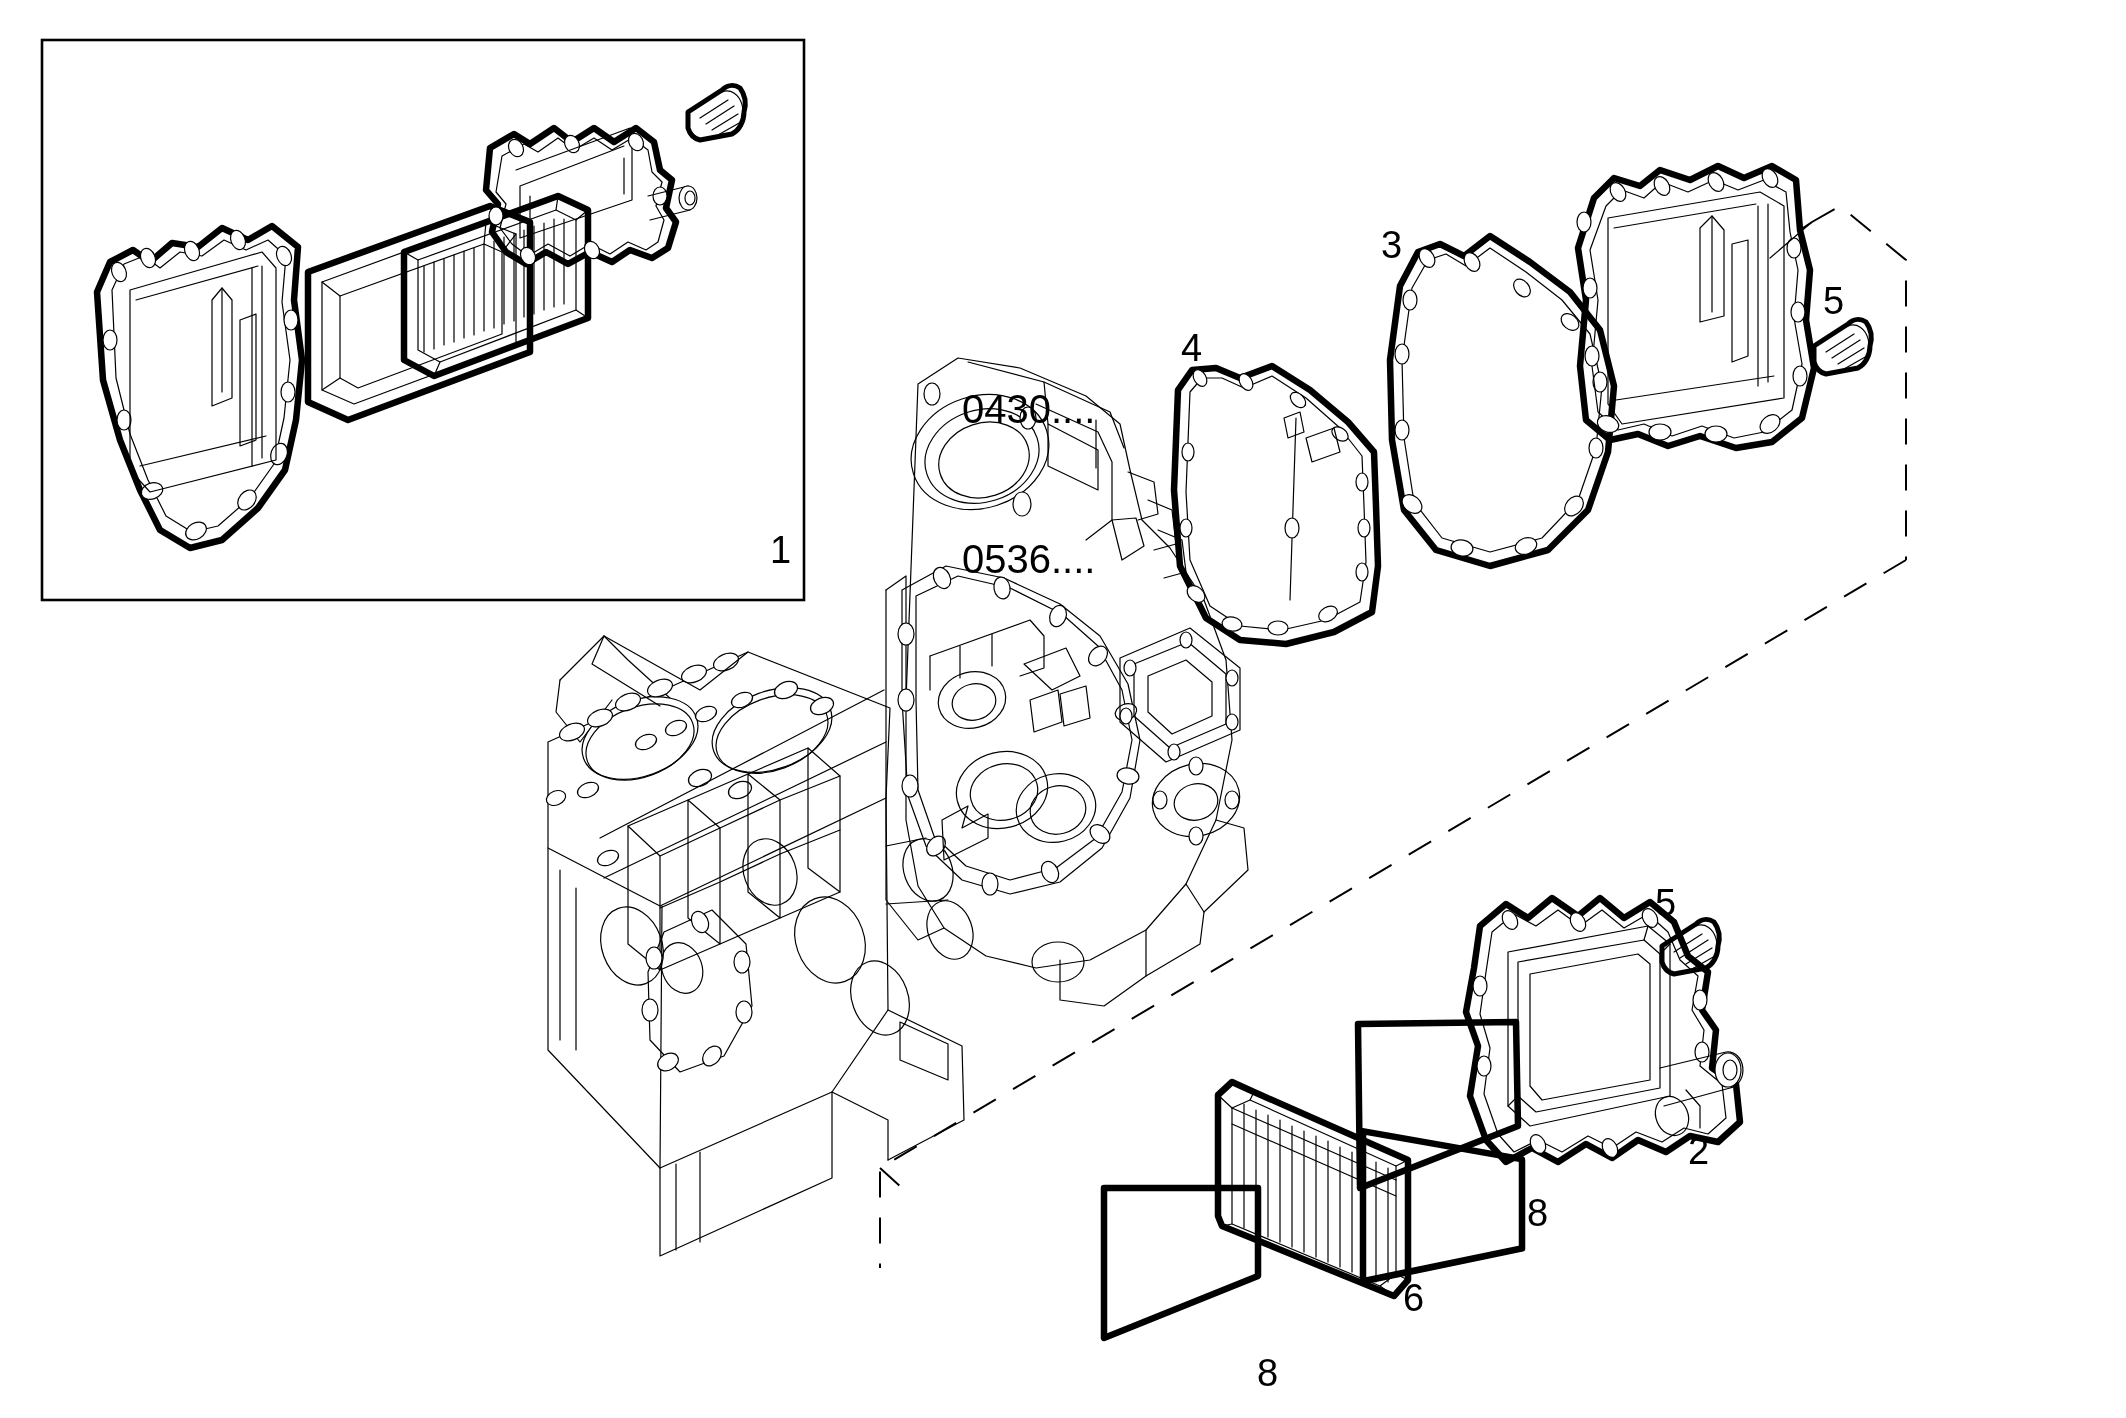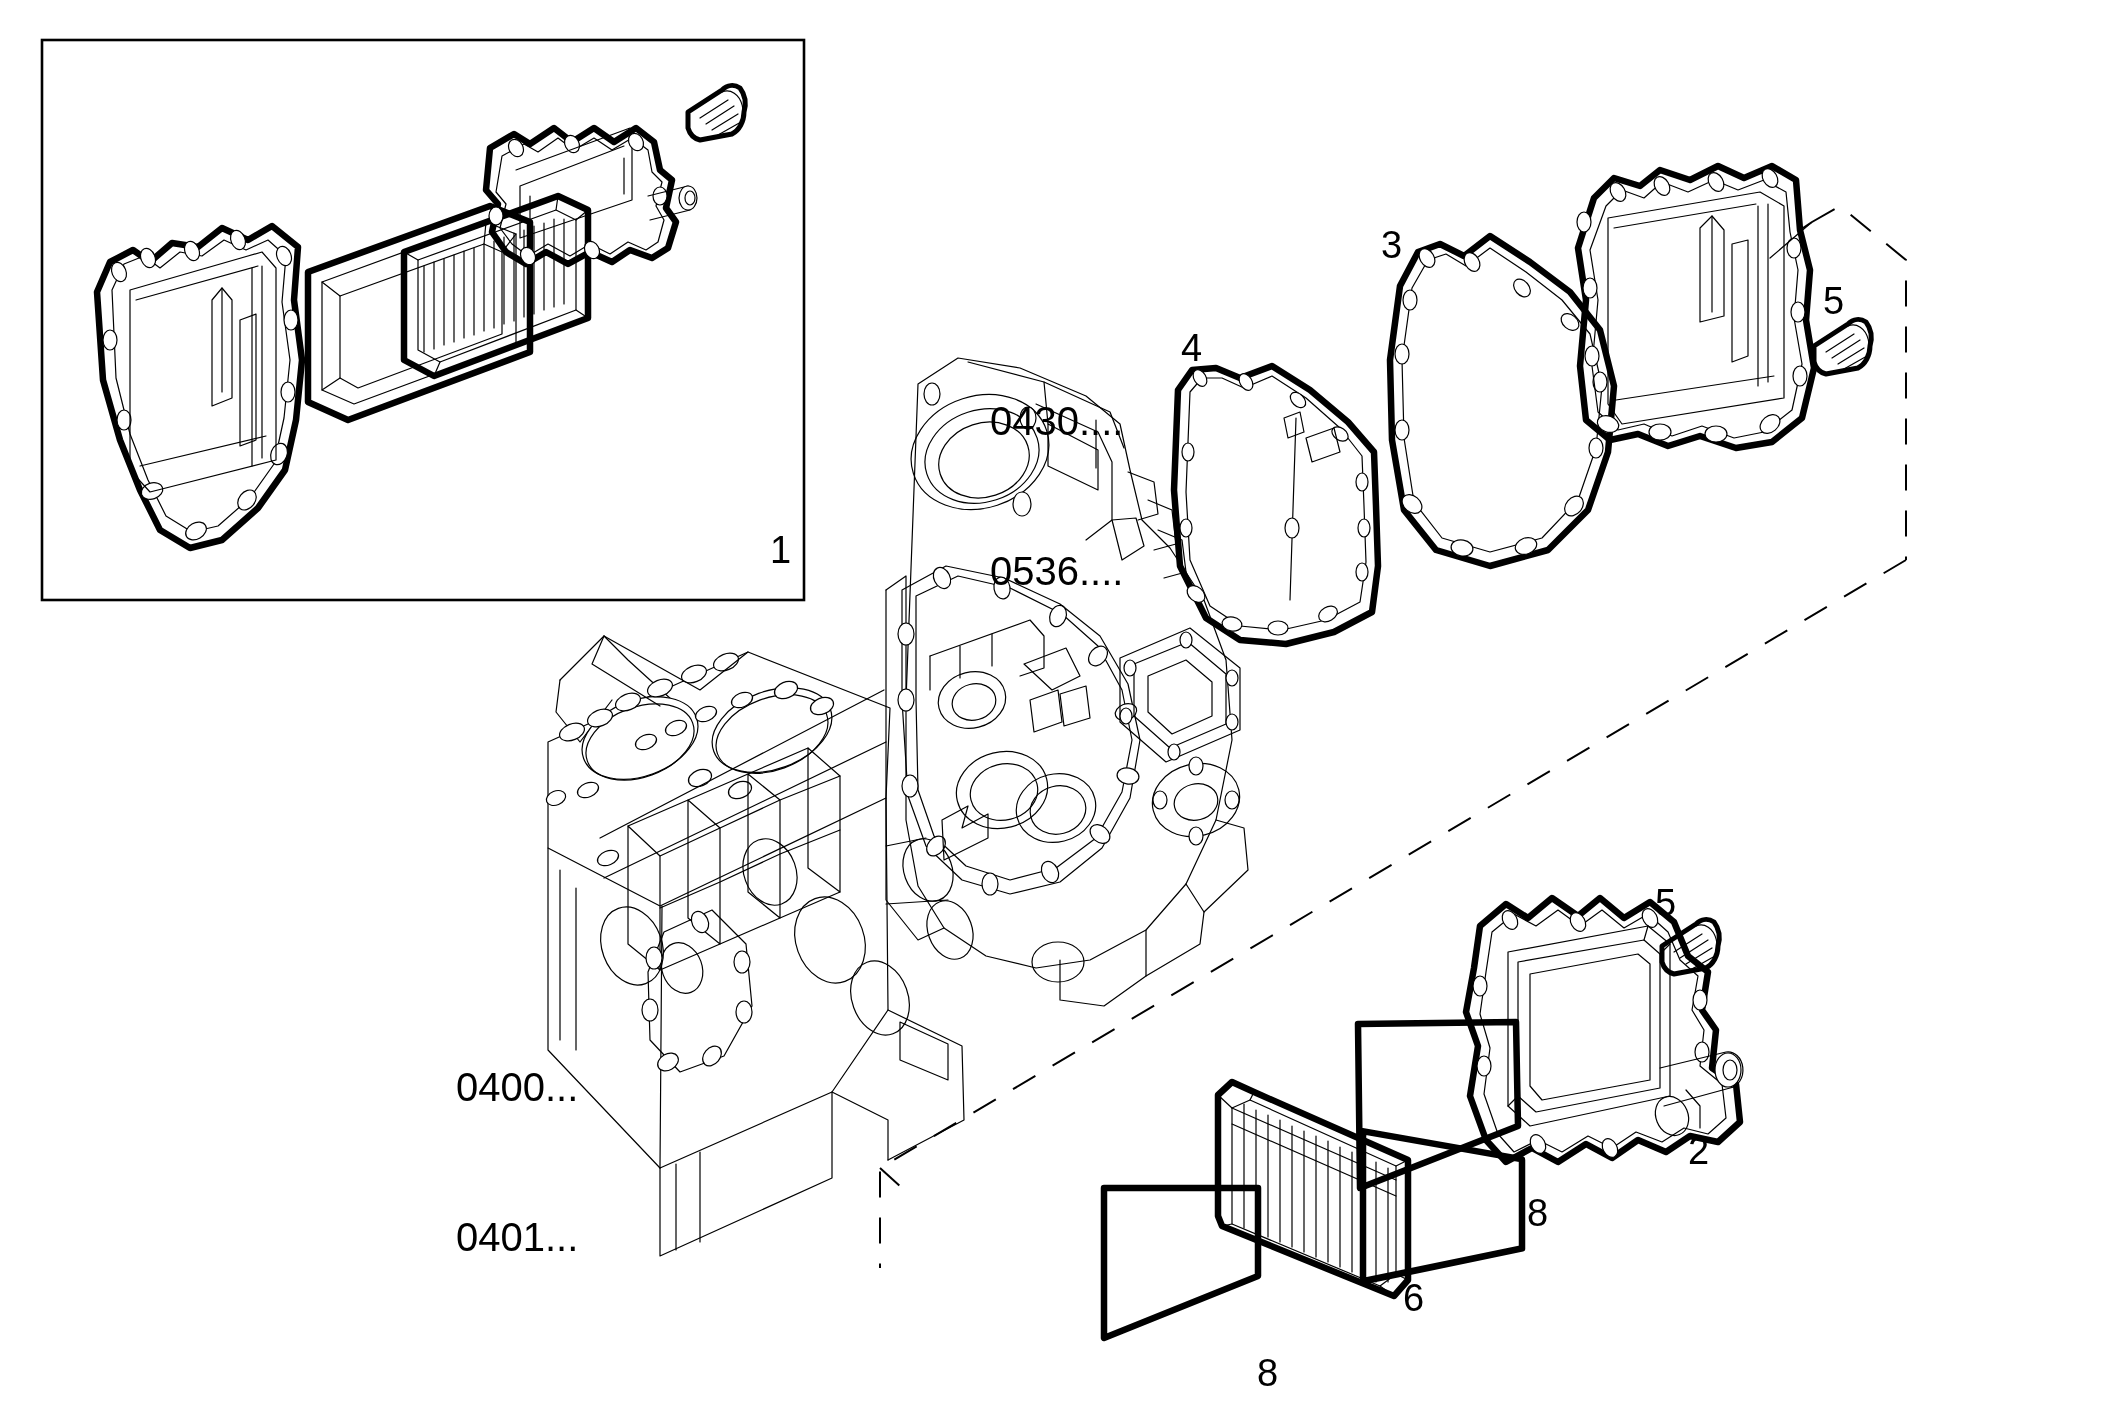--- a/index.html
+++ b/index.html
@@ -483,29 +483,25 @@
       <path class="tt" d="M1232,1108 L1396,1180 M1232,1124 L1396,1196"></path>
     </g>
 
     <g>
       <path class="h" d="M1104,1188 L1258,1188 L1258,1276 L1104,1338 Z"></path>
       <path class="tt" d="M1104,1188 L1104,1338"></path>
     </g>
 
   </svg>
 
-  <div class="lbl lbl-ref" style="left:962px;top:296px;margin-left:28px;">
+  <div class="lbl lbl-ref" style="left:962px;top:284px;">
     <div>0430....</div>
     <div>0536....</div>
   </div>
 
-  <div class="lbl lbl-ref" style="left:456px;top:962px;">
-    <div>0400...</div>
-    <div>0401...</div>
-  </div>
 
   <div class="lbl lbl-num" style="left:770px;top:527px;">1</div>
 
   <div class="lbl lbl-num" style="left:1688px;top:1128px;">2</div>
 
   <div class="lbl lbl-num" style="left:1381px;top:222px;">3</div>
 
   <div class="lbl lbl-num" style="left:1181px;top:325px;">4</div>
 
   <div class="lbl lbl-num" style="left:1823px;top:278px;">5</div>

